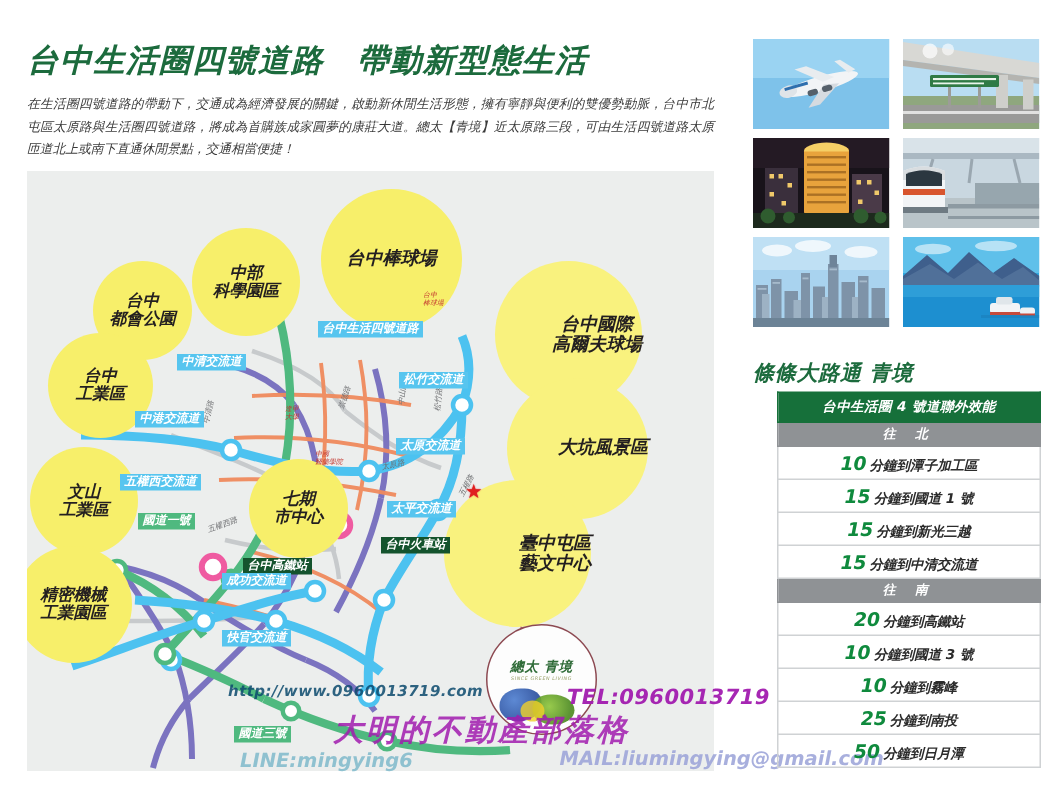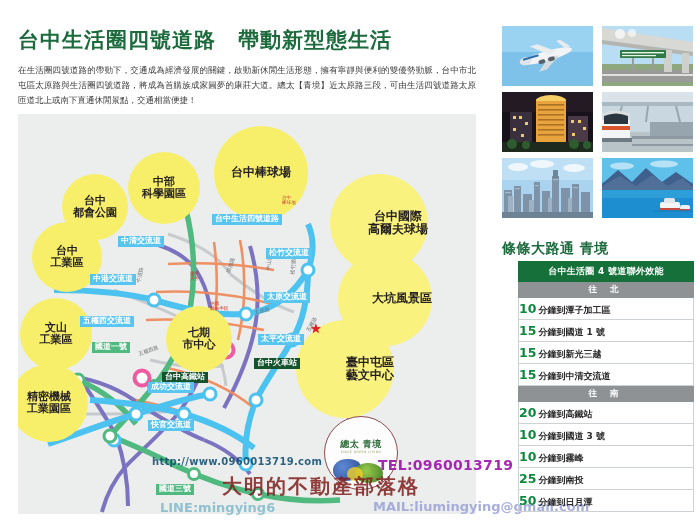--- a/index.html
+++ b/index.html
@@ -2,21 +2,21 @@
 <html><head>
 <meta charset="utf-8">
 <style>
   html,body{margin:0;padding:0;}
   body{
     width:700px;height:527px;overflow:hidden;
     background:#ffffff;
     font-family:"DejaVu Sans","Liberation Sans",sans-serif;
     position:relative;
   }
-  #page{position:absolute;inset:0;width:700px;height:527px;}
+  #page{position:absolute;inset:0;width:700px;height:527px;font-style:italic;}
 
   
   .left-col{position:absolute;left:0;top:0;width:492px;height:527px;}
 
   .page-title{
     position:absolute;left:18px;top:26px;
     font-size:21px;font-weight:bold;color:#1c6b3d;
     letter-spacing:1px;white-space:nowrap;
   }
   .intro-par{
@@ -85,21 +85,21 @@
   }
   .logo-bubble .blob-y{
     position:absolute;left:22px;top:50px;width:16px;height:14px;border-radius:50%;
     background:#f0d02a;opacity:.8;
   }
 
   
   .wm{position:absolute;font-weight:bold;white-space:nowrap;pointer-events:none;}
   .wm-url{left:152px;top:456px;font-size:10px;color:#0c4a6e;opacity:.85;letter-spacing:.3px;}
   .wm-tel{left:378px;top:457px;font-size:14px;color:#a21caf;opacity:.95;letter-spacing:.3px;}
-  .wm-blog{left:222px;top:473px;font-size:20px;color:#7f1d1d;opacity:.85;letter-spacing:2px;}
+  .wm-blog{left:222px;top:473px;font-size:20px;color:#a21caf;opacity:.85;letter-spacing:2px;}
   .wm-line{left:160px;top:500px;font-size:13px;color:#79b7c9;opacity:.8;}
   .wm-mail{left:373px;top:499px;font-size:13px;color:#9aa2d8;opacity:.85;}
 
   
   .right-col{position:absolute;left:496px;top:0;width:204px;height:527px;}
 
   .photo-grid{
     position:absolute;left:6px;top:26px;width:193px;height:192px;
     display:grid;grid-template-columns:91px 91px;grid-template-rows:60px 60px 60px;
     gap:6px 9px;
@@ -120,21 +120,21 @@
   }
   .eff-head td{
     background:#16703a;border:1px solid #16703a;
     color:#ffffff;font-size:9px;font-weight:bold;text-align:center;height:19px;
     letter-spacing:.3px;
   }
   .eff-sub td{
     background:#8f9295;color:#ffffff;font-size:8.5px;font-weight:bold;
     text-align:center;height:15px;letter-spacing:5px;border:1px solid #8f9295;
   }
-  .eff-row td{text-align:left;font-size:9px;color:#2b2b2b;font-weight:bold;}
+  .eff-row td{text-align:center;font-size:9px;color:#2b2b2b;font-weight:bold;}
   .eff-row .num{color:#0f8a3d;font-size:12.5px;font-weight:bold;margin-right:2px;}
 </style>
 </head>
 <body>
 
 <div id="page">
 
   <div class="left-col">
 
     <div class="page-title">台中生活圈四號道路　帶動新型態生活</div>

